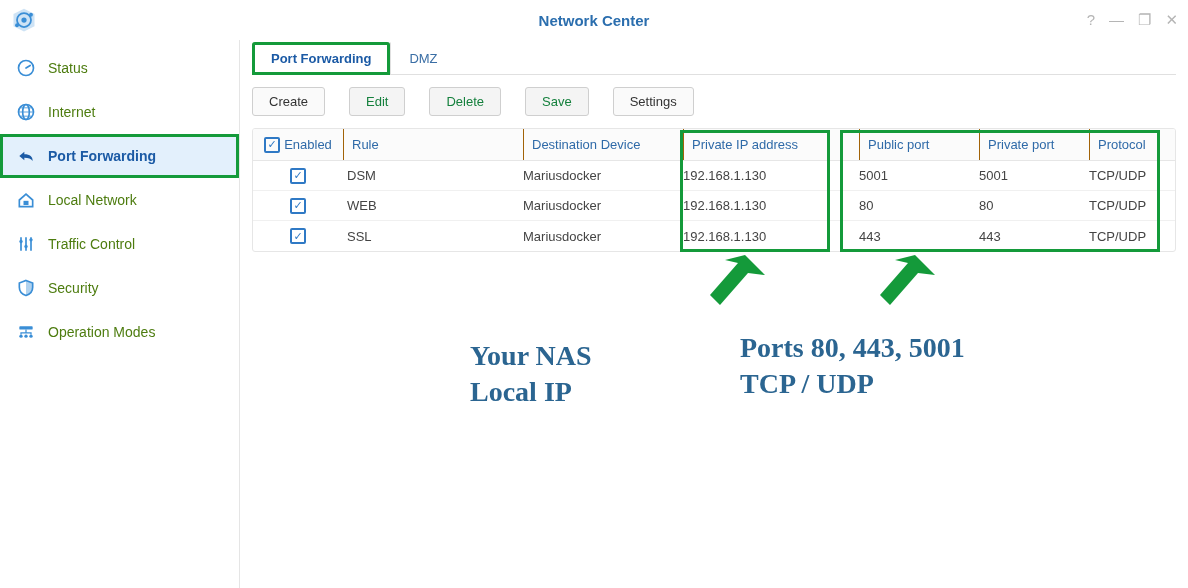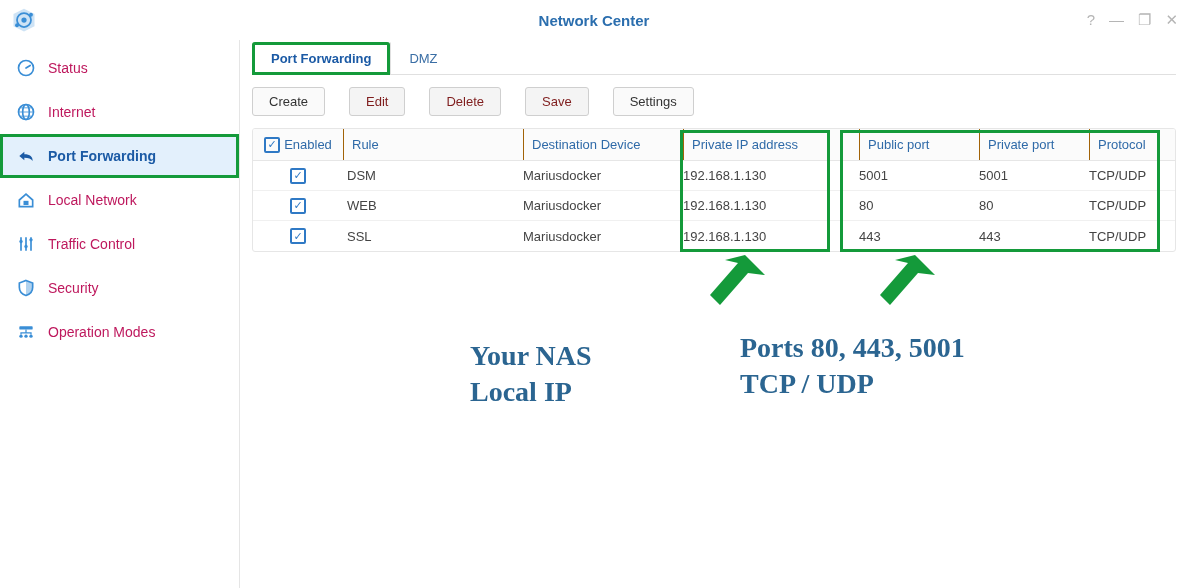--- a/index.html
+++ b/index.html
@@ -46,21 +46,21 @@
   .sidebar {
     width: 240px;
     border-right: 1px solid #e5e5e5;
     padding-top: 6px;
   }
   .side-item {
     display: flex;
     align-items: center;
     gap: 12px;
     padding: 12px 16px;
-    color: #be185d;
+    color: #4d7c0f;
     font-size: 14px;
     cursor: pointer;
   }
   .side-item.active {
     background: #e3f0fc;
     color: #1b5aa5;
     font-weight: 600;
   }
   .side-item svg { width: 20px; height: 20px; flex-shrink: 0; }
   .side-item .si-label { flex: 1; }
@@ -107,21 +107,21 @@
   .btn {
     padding: 6px 16px;
     border: 1px solid #cfcfcf;
     background: #fafafa;
     border-radius: 3px;
     font-size: 13px;
     color: #333;
     cursor: pointer;
   }
   .btn.disabled {
-    color: #7f1d1d;
+    color: #15803d;
     background: #f4f4f4;
     cursor: default;
   }
   .table {
     width: 100%;
     border: 1px solid #e6e6e6;
     border-radius: 3px;
     overflow: hidden;
   }
   .thead {

